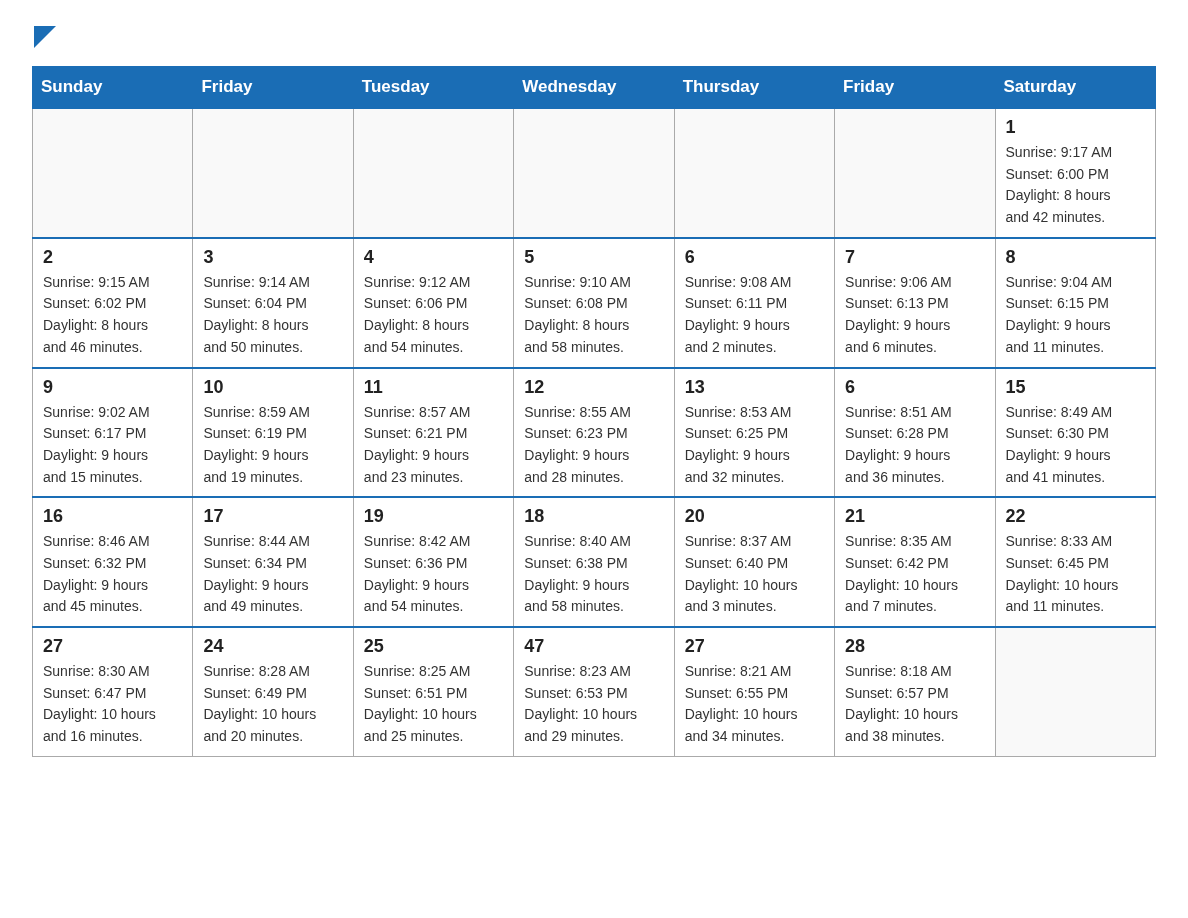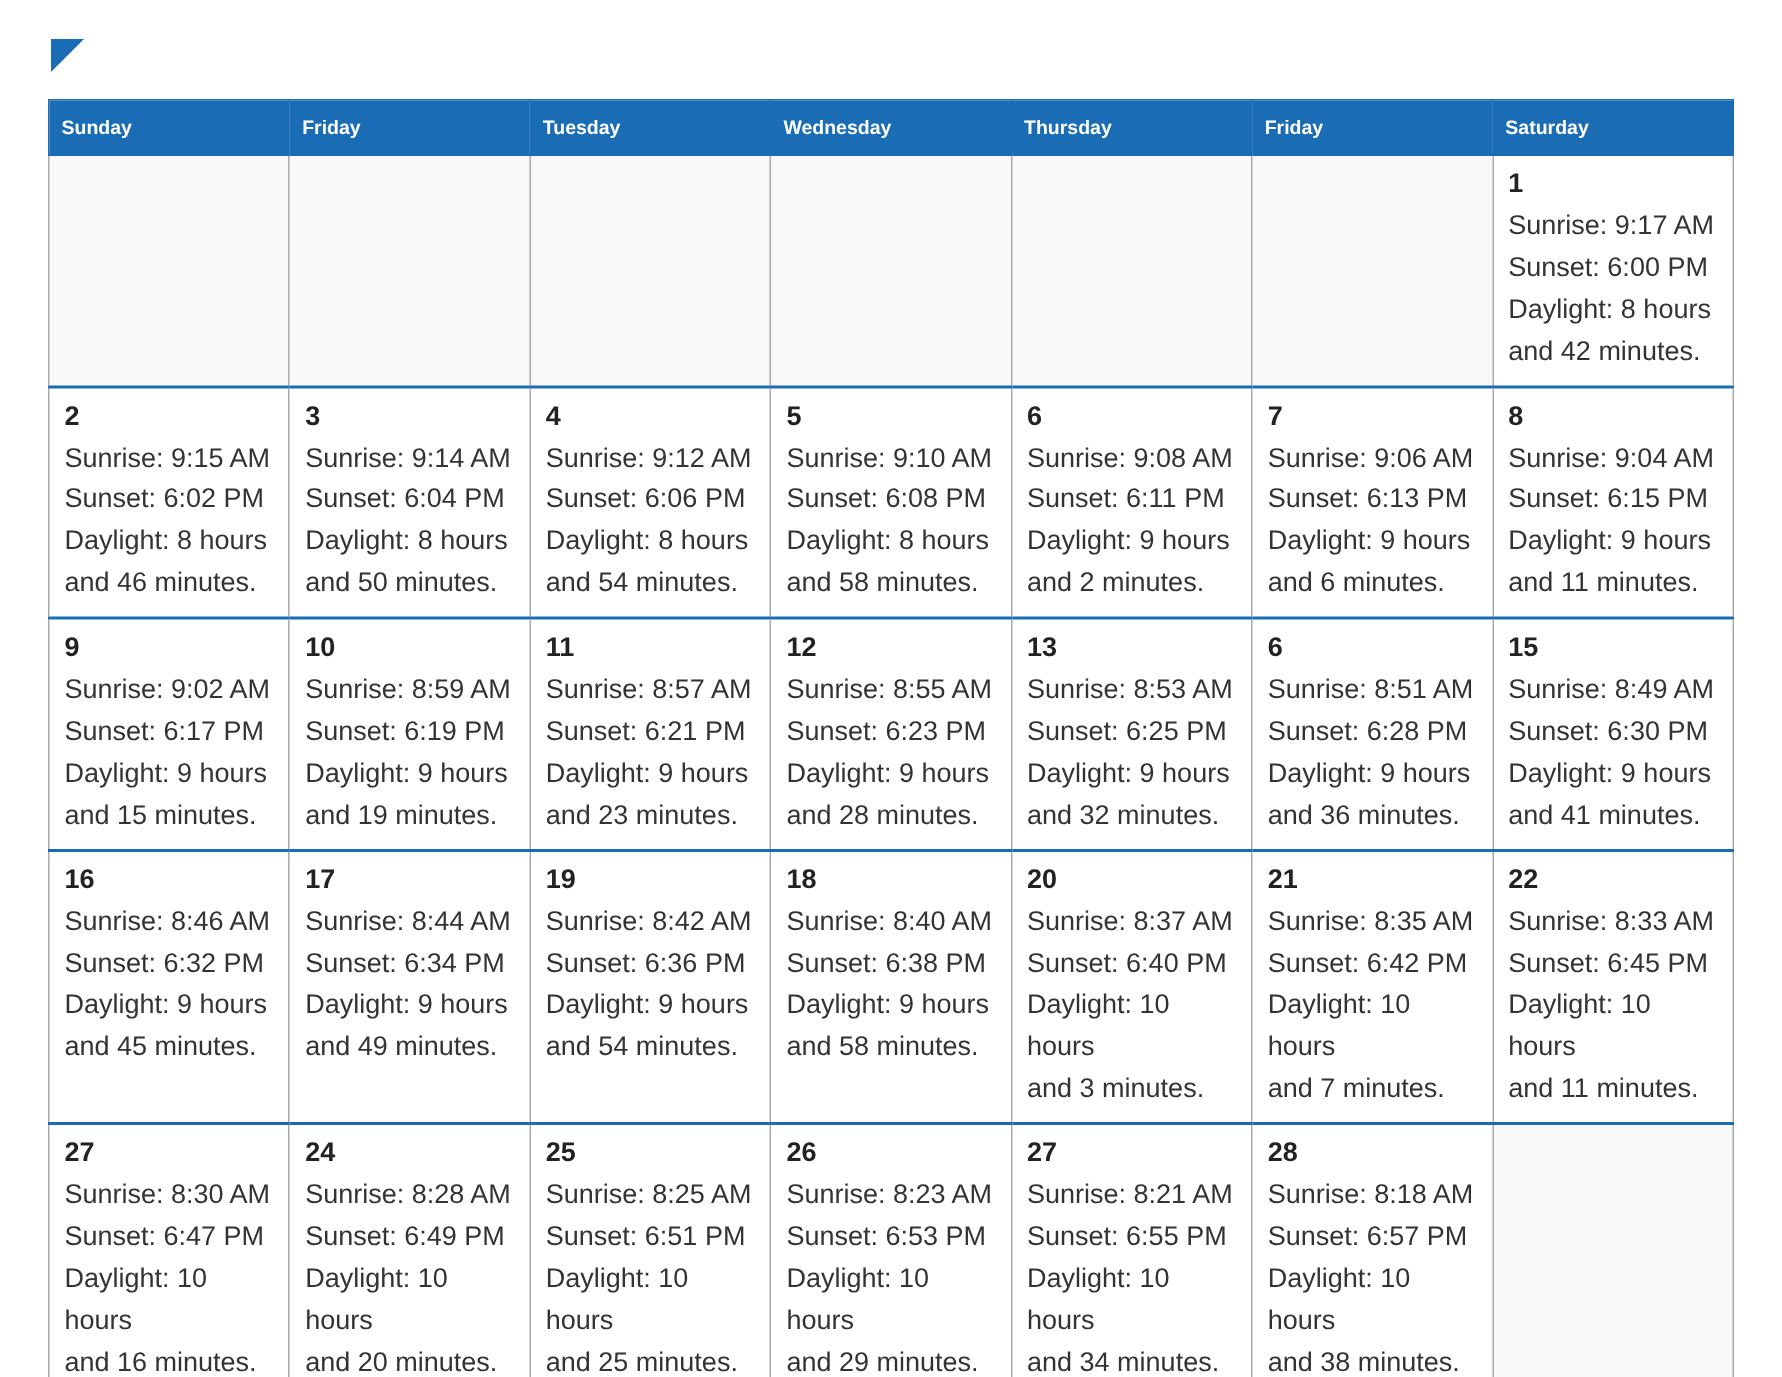--- a/index.html
+++ b/index.html
@@ -43,21 +43,21 @@
       margin-top: 4px;
     }
     .calendar {
       width: 100%;
       border-collapse: collapse;
       margin-top: 8px;
     }
     .calendar th {
       background: #1a6db5;
       color: #fff;
-      font-size: 13px;
+      font-size: 17px;
       font-weight: bold;
       padding: 10px 8px;
       text-align: left;
       border: 1px solid #1a6db5;
     }
     .calendar td {
       vertical-align: top;
       border: 1px solid #aaa;
       padding: 8px 10px;
       width: calc(100% / 7);
@@ -72,21 +72,21 @@
       background: #f9f9f9;
     }
     .day-num {
       font-size: 18px;
       font-weight: bold;
       color: #222;
       display: block;
       margin-bottom: 4px;
     }
     .day-info {
-      font-size: 18px;
+      font-size: 14px;
       line-height: 1.55;
       color: #333;
     }
     .logo-general {
       font-size: 28px;
       font-weight: bold;
       color: #333;
     }
   </style>
 </head>
@@ -230,21 +230,21 @@
         </td>
         <td>
           <span class="day-num">24</span>
           <div class="day-info">Sunrise: 8:28 AM<br>Sunset: 6:49 PM<br>Daylight: 10 hours<br>and 20 minutes.</div>
         </td>
         <td>
           <span class="day-num">25</span>
           <div class="day-info">Sunrise: 8:25 AM<br>Sunset: 6:51 PM<br>Daylight: 10 hours<br>and 25 minutes.</div>
         </td>
         <td>
-          <span class="day-num">26</span>
+          <span class="day-num">47</span>
           <div class="day-info">Sunrise: 8:23 AM<br>Sunset: 6:53 PM<br>Daylight: 10 hours<br>and 29 minutes.</div>
         </td>
         <td>
           <span class="day-num">27</span>
           <div class="day-info">Sunrise: 8:21 AM<br>Sunset: 6:55 PM<br>Daylight: 10 hours<br>and 34 minutes.</div>
         </td>
         <td>
           <span class="day-num">28</span>
           <div class="day-info">Sunrise: 8:18 AM<br>Sunset: 6:57 PM<br>Daylight: 10 hours<br>and 38 minutes.</div>
         </td>

